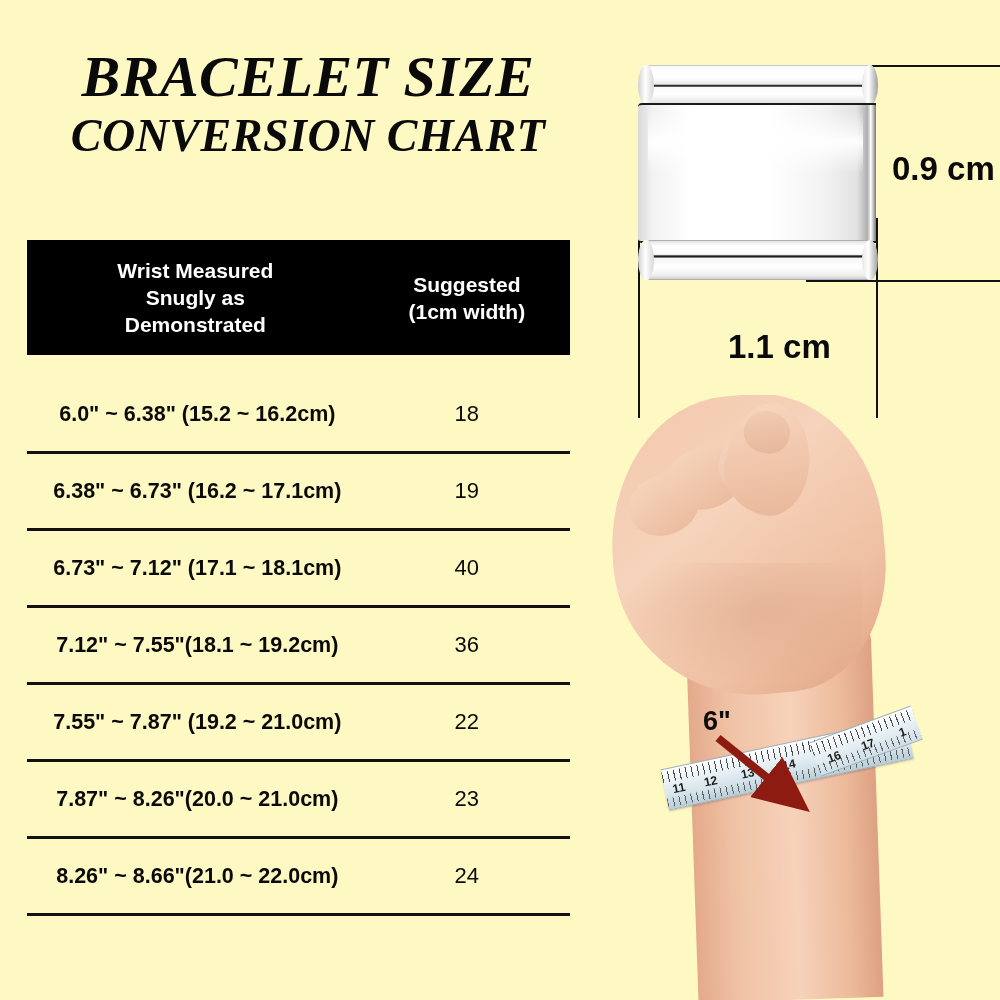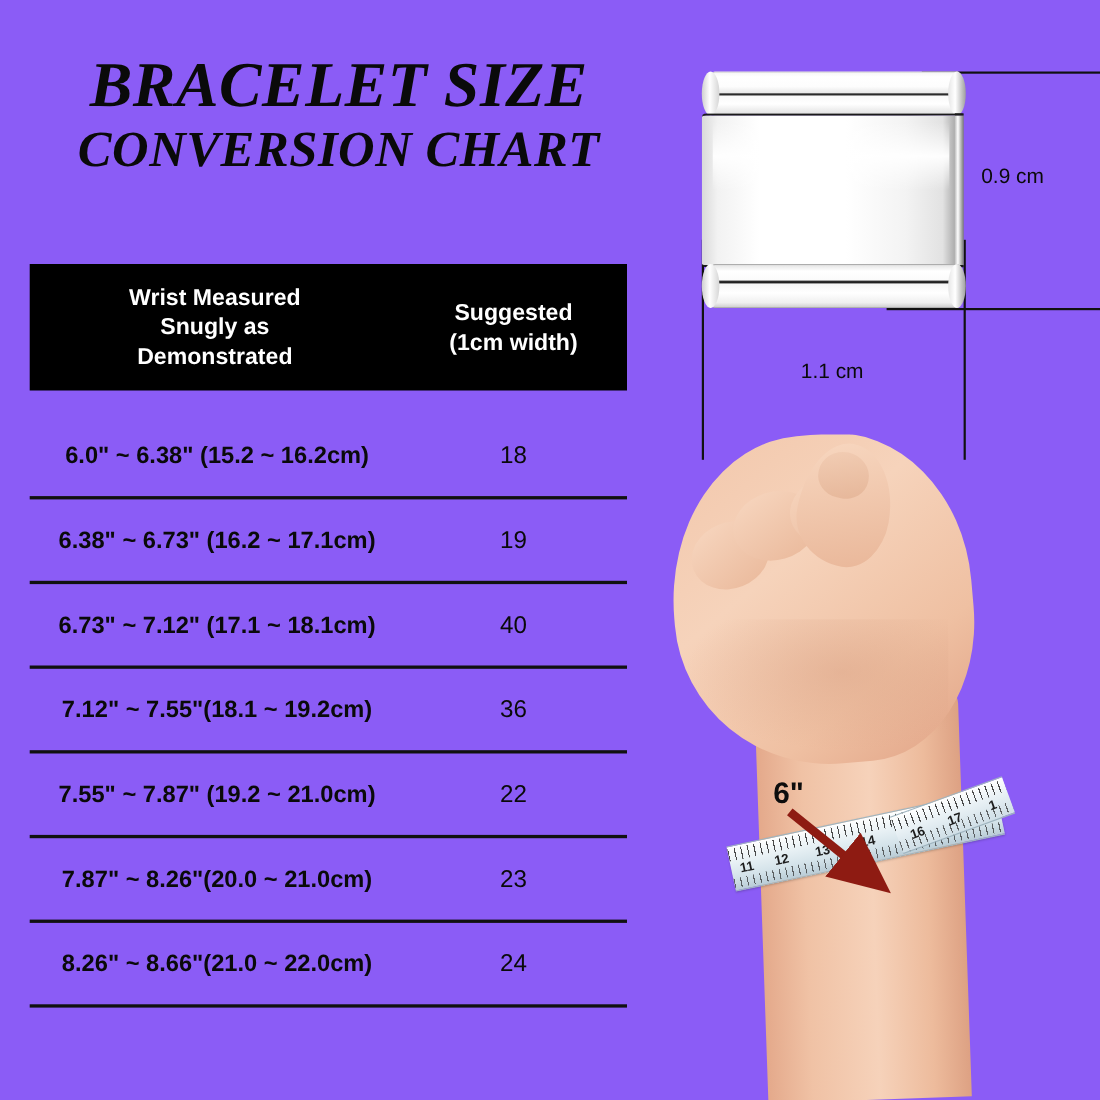--- a/index.html
+++ b/index.html
@@ -3,21 +3,21 @@
 <meta charset="utf-8">
 <style>
   html,body{margin:0;padding:0;}
   body{
     width:1000px;height:1000px;
     background:#ffffff;
     font-family:"Liberation Sans", sans-serif;
     overflow:hidden;
     position:relative;
   }
-  #page{position:absolute;inset:0;width:1000px;height:1000px;background:#8b5cf6;}
+  #page{position:absolute;inset:0;width:1000px;height:1000px;background:#fef9c3;}
 
   
   .title-block{position:absolute;left:28px;top:46px;width:560px;}
   .title-line{
     font-family:"Liberation Serif", serif;
     font-weight:bold;font-style:italic;
     color:#0a0a0a;
     letter-spacing:0.5px;
     white-space:nowrap;
   }
@@ -133,21 +133,21 @@
   }
   .face-edge{
     position:absolute;right:0;top:38px;width:8px;height:140px;
     background:linear-gradient(to right,#bbbbbb,#ffffff 35%,#777777);
     border-top:2px solid #1a1a1a;border-bottom:2px solid #1a1a1a;
     box-sizing:border-box;
   }
 
   .dim-label{
     position:absolute;
-    font-size:19px;font-weight:normal;color:#0a0a0a;
+    font-size:33px;font-weight:bold;color:#0a0a0a;
     white-space:nowrap;
   }
 
   
   .hand-area{position:absolute;left:600px;top:395px;width:400px;height:605px;overflow:hidden;}
 
   .forearm{
     position:absolute;left:92px;top:230px;width:185px;height:375px;
     background:linear-gradient(to right,#e4a98b 0%, #f0c2a5 22%, #f6d2ba 55%, #edbb9c 82%, #dda183 100%);
     border-radius:18px 18px 0 0;

